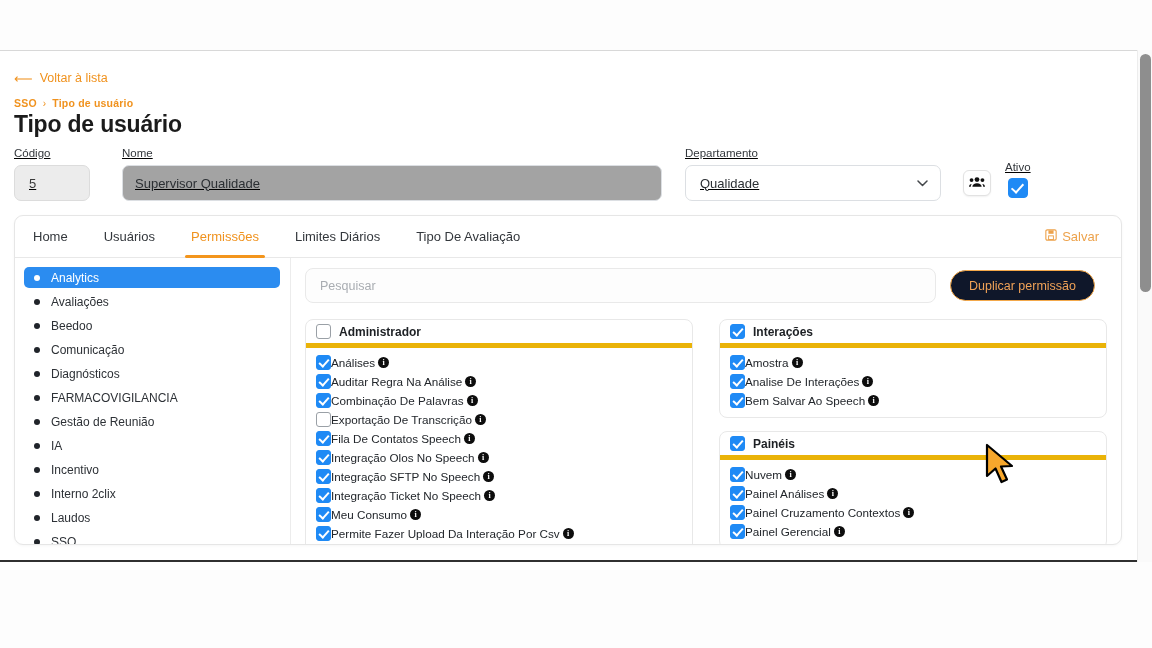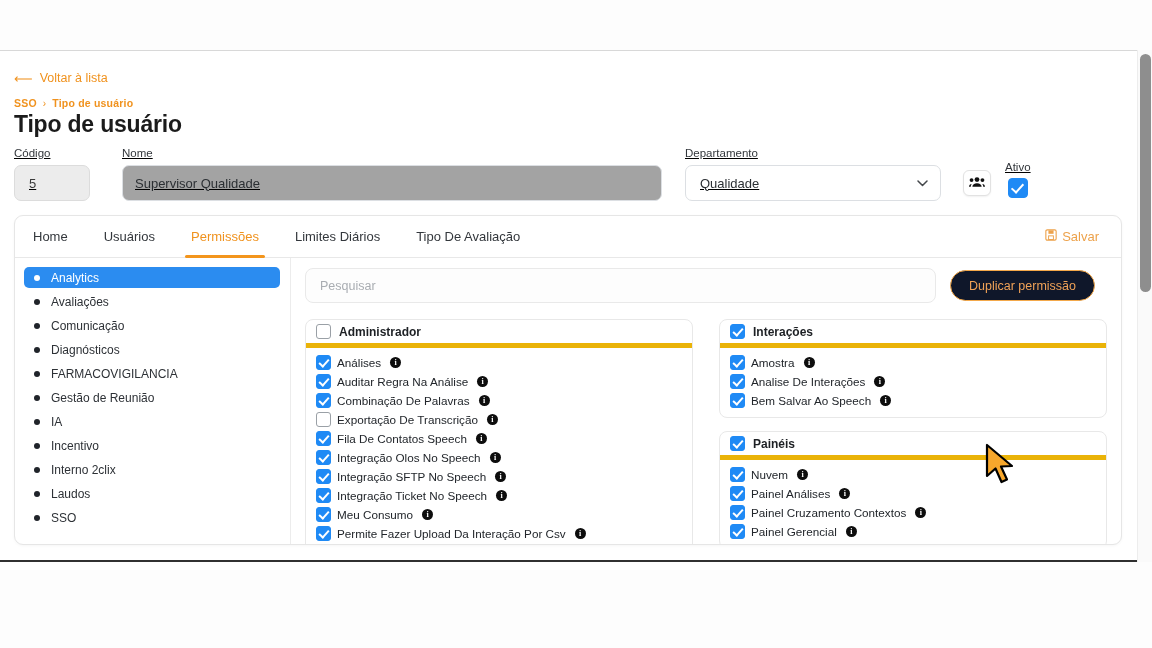--- a/index.html
+++ b/index.html
@@ -160,21 +160,21 @@
     border: 1px solid #e8e8e8; border-radius: 8px; background: #fff;
     margin-bottom: 13px; overflow: hidden;
   }
   .group-head {
     display: flex; align-items: center; gap: 8px; height: 28px;
     padding: 0 10px; border-bottom: 5px solid #eab308;
     font-size: 12px; font-weight: bold; color: #1d2024;
   }
   .group-items { padding: 5px 10px 7px 10px; }
   .perm {
-    display: flex; align-items: center; gap: 6px; height: 19px;
+    display: flex; align-items: center; height: 19px;
     font-size: 11.7px; color: #22262b; white-space: nowrap;
   }
   .info {
     width: 11px; height: 11px; border-radius: 50%; background: #0d0d0d;
     color: #fff; font-size: 8px; font-weight: bold; line-height: 11px;
     text-align: center; flex: none; font-family: "Liberation Serif", serif;
     margin-left: 3px;
   }
 
   
@@ -291,20 +291,24 @@
             <div class="side-item active">
                 <span class="dot"></span>
                 <span>Analytics</span>
               </div>
             <div class="side-item">
                 <span class="dot"></span>
                 <span>Avaliações</span>
               </div>
             <div class="side-item">
                 <span class="dot"></span>
+                <span>Beedoo</span>
+              </div>
+            <div class="side-item">
+                <span class="dot"></span>
                 <span>Comunicação</span>
               </div>
             <div class="side-item">
                 <span class="dot"></span>
                 <span>Diagnósticos</span>
               </div>
             <div class="side-item">
                 <span class="dot"></span>
                 <span>FARMACOVIGILANCIA</span>
               </div>

